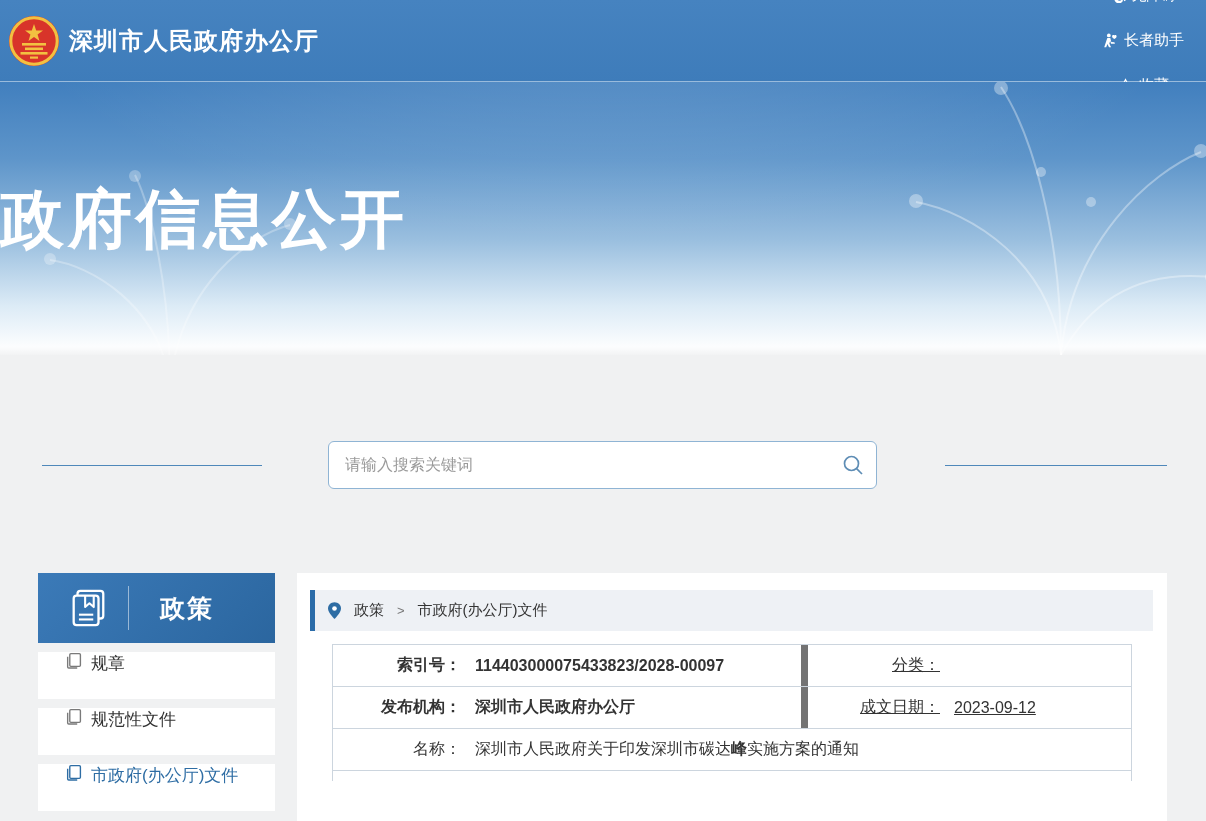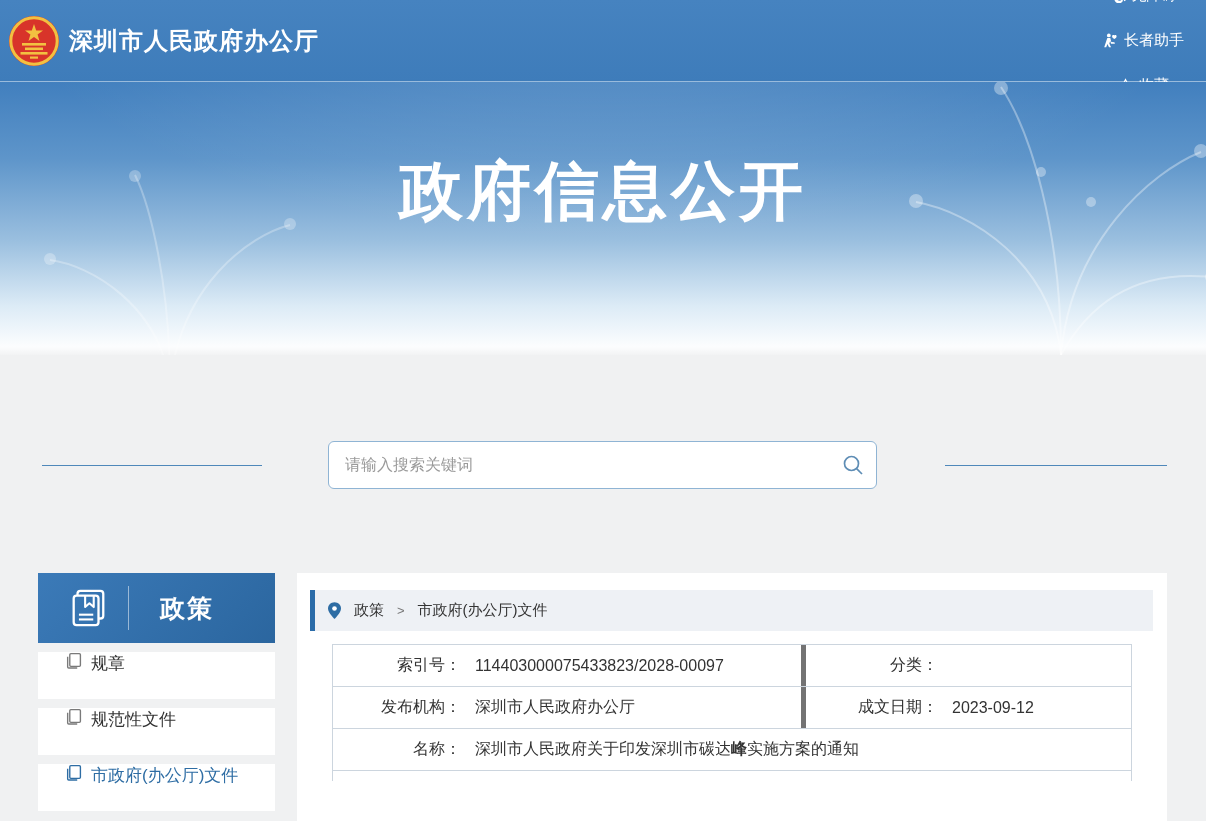--- a/index.html
+++ b/index.html
@@ -26,21 +26,21 @@
   
   .banner {
     position:relative; height:273px; overflow:hidden;
     background:linear-gradient(180deg,#417fbe 0%,#5e95ca 28%,#9abfdf 58%,#dcebf6 82%,#fcfdfe 97%,#f2f3f4 100%);
   }
   .banner::before {
     content:''; position:absolute; left:-10%; top:-55%; width:120%; height:130%;
     background:radial-gradient(ellipse at 50% 0%, rgba(255,255,255,.20), transparent 62%);
   }
   .banner-title {
-    position:relative; z-index:2; margin:0; padding-top:66px; text-align:center;
+    position:relative; z-index:2; margin:0; padding-top:94px; 
     font-size:64px; font-weight:bold; color:#fff; letter-spacing:4px;
   }
   .decor { position:absolute; pointer-events:none; }
   .decor-right { right:-15px; top:0; width:320px; height:273px; }
   .decor-left { left:40px; bottom:-30px; width:260px; height:220px; }
 
   
   .content { position:relative; height:466px; background:#f0f1f2; }
   .search-row { position:relative; height:134px;text-decoration:underline; }
   .search-box {
@@ -84,22 +84,22 @@
     height:41px; background:#eef1f5; border-left:5px solid #2b6ca9;
     display:flex; align-items:center; font-size:15px; color:#333;
   }
   .breadcrumb .pin { width:13px; height:17px; margin:0 13px 0 13px; flex:none; }
   .crumb { cursor:pointer; }
   .crumb-sep { margin:0 13px; color:#777; font-size:13px; }
 
   .doc-table { margin:13px 21px 0 22px; border-top:1px solid #ccd5de; font-size:16px; }
   .t-row { display:flex; height:42px; border:1px solid #ccd5de; border-top:none; }
   .t-cell { display:flex; align-items:center; }
-  .t-cell.left { width:468px; flex:none; }
-  .t-cell.right { flex:1; border-left:5px solid #737373; }
+  .t-cell.left { width:468px; flex:none;font-weight:bold; }
+  .t-cell.right { flex:1; border-left:7px solid #737373;text-decoration:underline; }
   .t-cell.full { flex:1; }
   .t-label { width:128px; flex:none; text-align:right; color:#333; }
   .t-cell.right .t-label { width:132px; }
   .t-value { margin-left:14px; color:#333; white-space:nowrap; }
   .hl { font-weight:bold; }
   .t-row.partial { height:10px; border-bottom:none; }
 </style>
 </head>
 <body>
 

